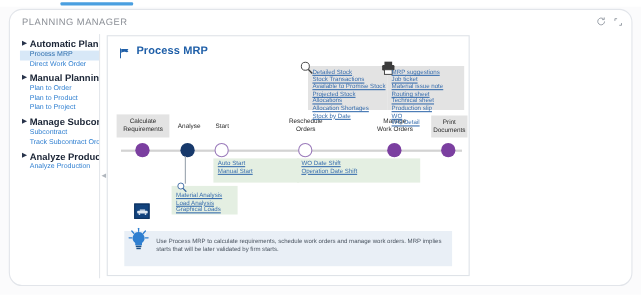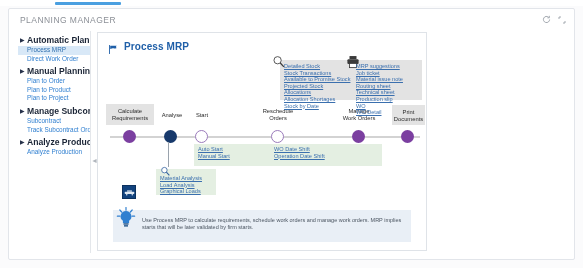--- a/index.html
+++ b/index.html
@@ -29,21 +29,21 @@
     border-radius: 1px;
   }
 
   
   .window {
     position: absolute;
     left: 8px; top: 8px;
     width: 567px; height: 252px;
     background: #ffffff;
     border: 1px solid #e2e5ea;
-    border-radius: 2px;
+    border-radius: 12px;
   }
   .window-header {
     position: absolute; left: 0; top: 0;
     width: 100%; height: 22px;
   }
   .window-title {
     position: absolute; left: 11px; top: 6px;
     font-size: 8.5px;
     letter-spacing: 0.45px;
     color: #8c9097;

